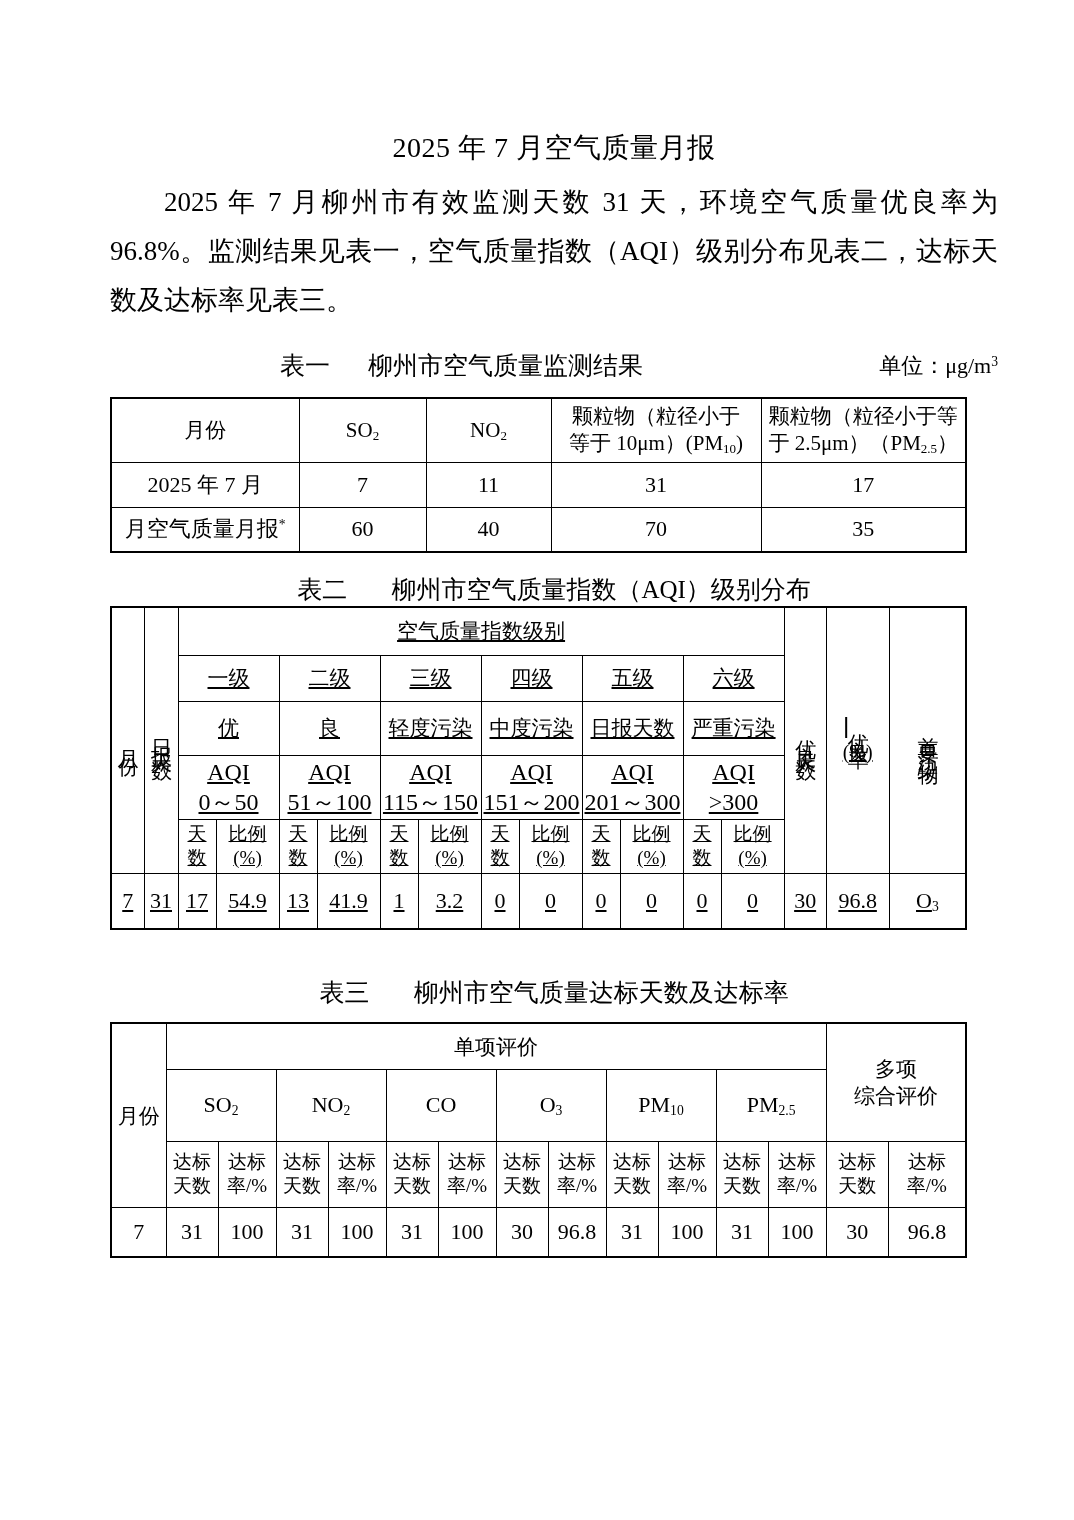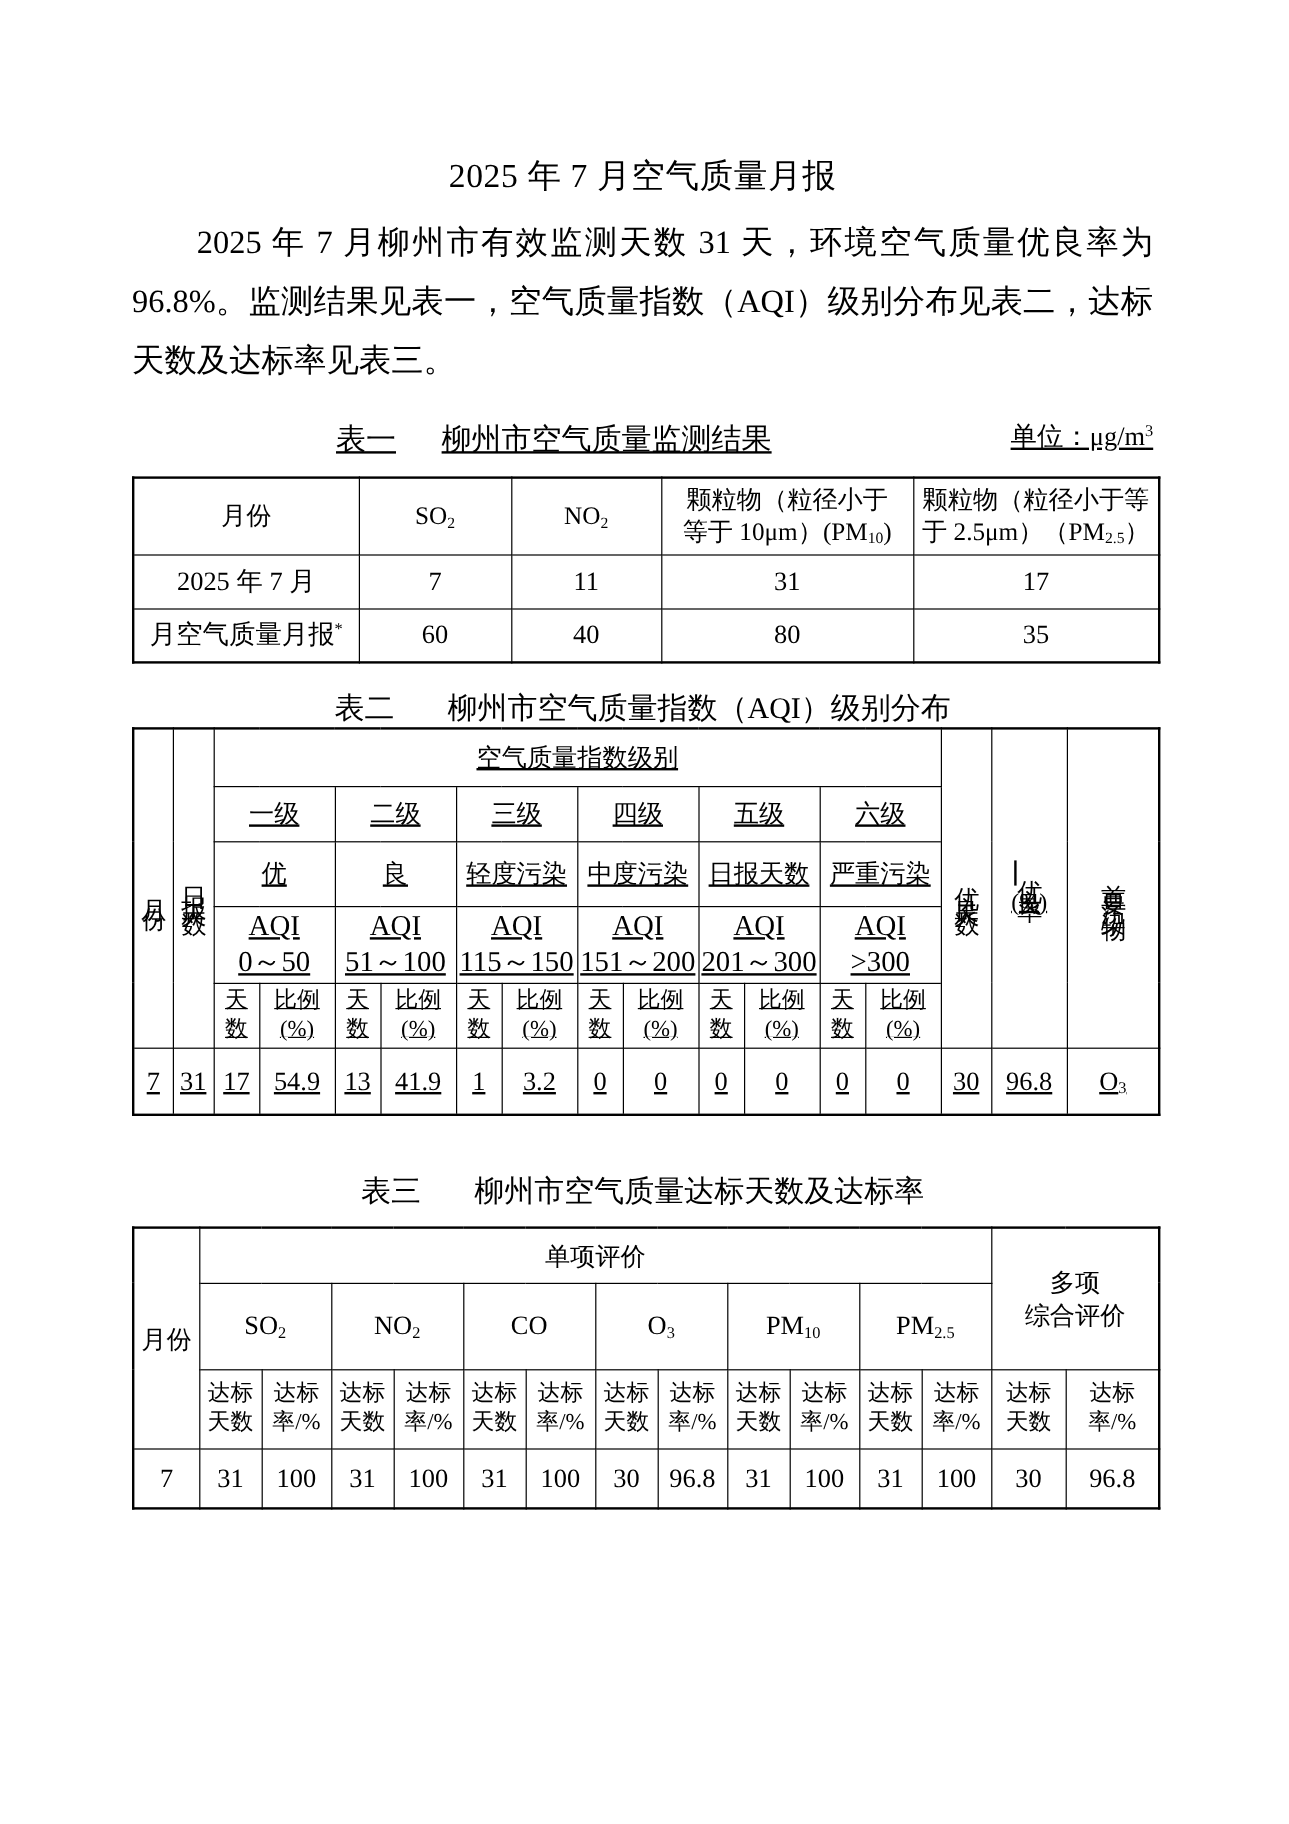--- a/index.html
+++ b/index.html
@@ -2,34 +2,34 @@
 <html><head>
 <meta charset="utf-8">
 <style>
   * { box-sizing: border-box; }
   html, body { margin: 0; padding: 0; background: #fff; }
   body {
     width: 1074px; height: 1520px;
     font-family: "Liberation Serif", "DejaVu Serif", serif;
     color: #000;
   }
-  .page { width: 1074px; height: 1520px; padding: 130px 113px 0 110px; overflow: hidden; }
+  .page { width: 1074px; height: 1520px; padding: 130px 76px 0 110px; overflow: hidden; }
 
   .title {
     font-size: 28px; line-height: 36px; text-align: center;
     font-weight: 400; letter-spacing: 0.5px;
   }
   .intro {
     margin: 12px 0 0 0;
     font-size: 27px; line-height: 49px;
     text-align: justify; text-indent: 2em;
   }
 
   
-  .cap1row { display: flex; align-items: flex-start; margin-top: 24px; font-size: 25px; text-decoration: underline; }
+  .cap1row { display: flex; align-items: center; margin-top: 24px; font-size: 25px; }
   .cap1row .t-label { margin-left: 170px; }
   .t-cap { margin-left: 38px; }
   .cap1row .unit { margin-left: auto; font-size: 22px; }
   .capc { text-align: center; font-size: 25px; }
   .cap2 { margin-top: 20px; }
   .cap3 { margin-top: 46px; }
 
   sup { font-size: 0.62em; vertical-align: 0.55em; line-height: 0; }
   sub { font-size: 0.62em; vertical-align: -0.2em; line-height: 0; }
 
@@ -113,21 +113,21 @@
       <td>2025 年 7 月</td>
       <td>7</td>
       <td>11</td>
       <td>31</td>
       <td>17</td>
     </tr>
     <tr class="dr">
       <td><span>月空气质量月报</span><sup>*</sup></td>
       <td>60</td>
       <td>40</td>
-      <td>80</td>
+      <td>70</td>
       <td>35</td>
     </tr>
   </tbody>
     </table>
 
 
   <div class="capc cap2">
     <span>表二</span>
     <span class="t-cap">柳州市空气质量指数（AQI）级别分布</span>
   </div>

